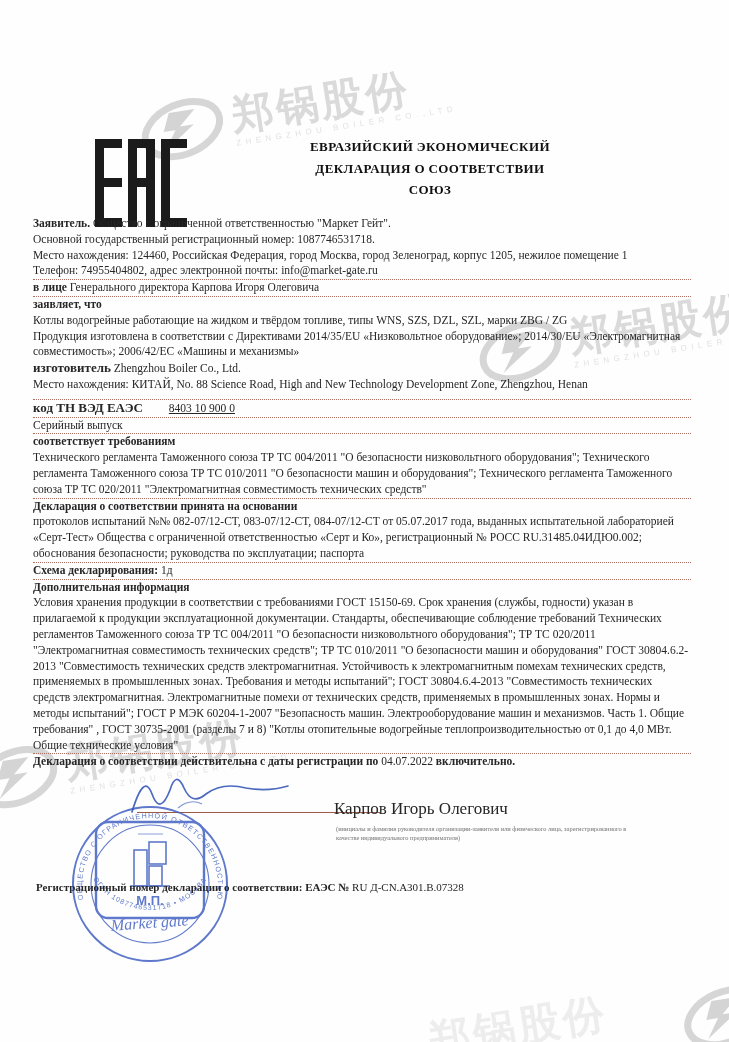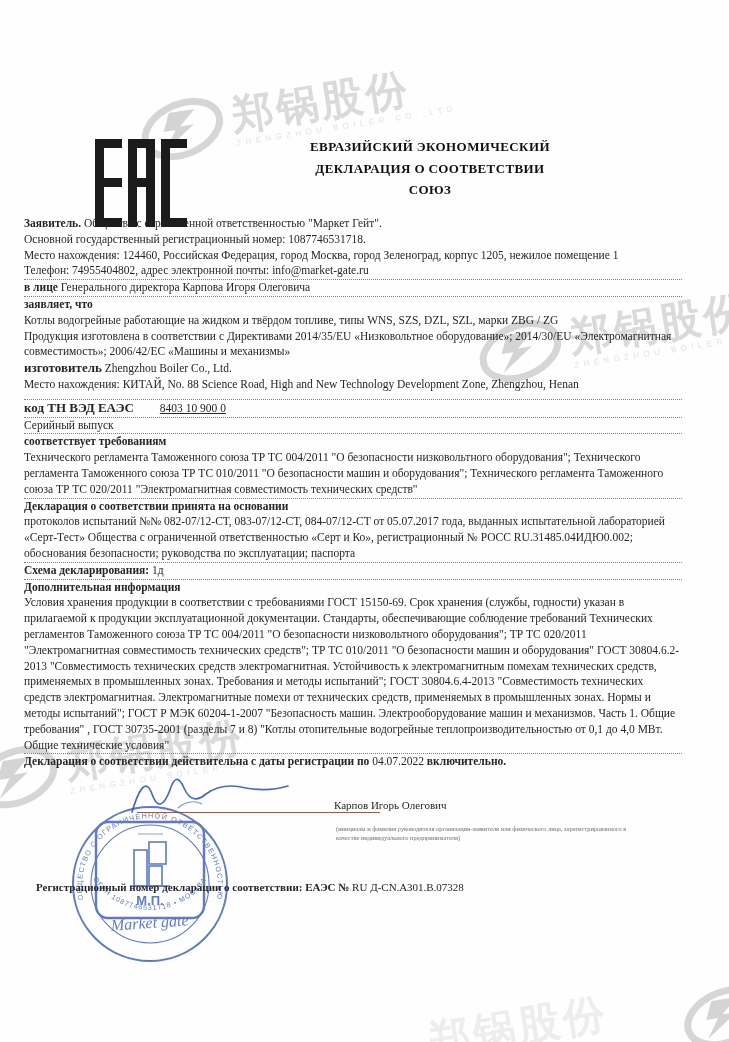--- a/index.html
+++ b/index.html
@@ -17,37 +17,37 @@
   .wm-top{left:138px;top:80px;transform:rotate(-9deg);}
   .wm-right{left:476px;top:302px;transform:rotate(-9deg);}
   .wm-leftbot{left:-28px;top:728px;transform:rotate(-9deg);}
   .wm-corner{left:682px;top:986px;transform:rotate(-9deg);}
   .wm-botcenter{left:428px;top:1006px;transform:rotate(-9deg);opacity:.45;}
   
   .eac{position:absolute;left:95px;top:139px;z-index:2;}
   .title{position:absolute;left:205px;top:136px;width:450px;text-align:center;z-index:2;
          font-weight:bold;font-size:13px;line-height:21.5px;color:#101010;letter-spacing:.4px;}
   
-  .content{position:absolute;left:24px;top:216px;width:658px;z-index:2;
+  .content{position:absolute;left:33px;top:216px;width:658px;z-index:2;
            font-size:11.5px;line-height:15.8px;}
   .content p{margin:0;}
   .b{font-weight:bold;}
   .b-sm{font-weight:bold;font-size:13px;}
   .dot{border-bottom:1.6px dotted #ad6f63;}
   .sep{border-bottom:1.6px dotted #ad6f63;height:0;margin-top:6px;}
   .mt14{margin-top:14px;}
   .mt12{margin-top:12px;}
   .mt10{margin-top:10px;}
   .tnved-code{padding-left:26px;text-decoration:underline;}
   
   .stamp{position:absolute;left:50px;top:784px;z-index:4;opacity:.82;}
   .sig{position:absolute;left:118px;top:764px;z-index:5;}
   .sig-line{position:absolute;left:137px;top:812px;width:243px;height:1.4px;
             background:#9c5a4a;z-index:3;}
-  .sig-name{position:absolute;left:334px;top:799px;z-index:3;font-size:11px;color:#262626;}
+  .sig-name{position:absolute;left:334px;top:799px;z-index:3;font-size:17px;color:#262626;}
   .sig-footnote{position:absolute;left:336px;top:825px;width:300px;z-index:3;
                 font-size:6.4px;line-height:8.5px;color:#9a9a9a;
                 text-shadow:0 0 .6px #aaa;}
   
   .regblock{position:absolute;left:36px;top:879px;width:658px;z-index:5;
             font-size:11px;line-height:16.5px;}
   .regblock p{margin:0;}
   .stamp text{font-family:"Liberation Sans",sans-serif;}
 </style>
 </head>

